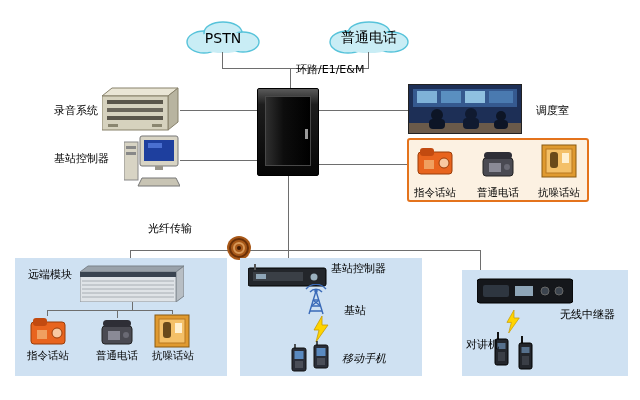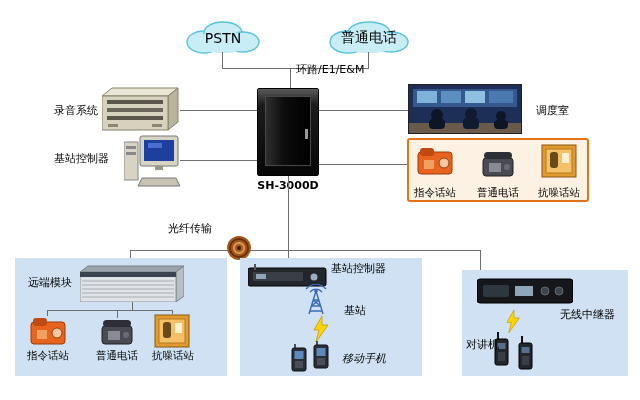--- a/index.html
+++ b/index.html
@@ -52,21 +52,20 @@
   <div class="ln" style="left:222px;top:52px;width:1px;height:16px;"></div>
   <div class="ln" style="left:368px;top:52px;width:1px;height:16px;"></div>
   <div class="ln" style="left:222px;top:68px;width:147px;height:1px;"></div>
   <div class="ln" style="left:290px;top:68px;width:1px;height:20px;"></div>
   <div class="lbl" style="left:296px;top:63px;">环路/E1/E&amp;M</div>
 
   <div class="cabinet" style="left:257px;top:88px;width:62px;height:88px;">
     <div class="door"></div>
     <div class="handle"></div>
   </div>
-  <div class="lbl bold center" style="left:247px;top:179px;width:82px;">SH-3000D</div>
 
   <div class="lbl" style="left:54px;top:104px;">录音系统</div>
   <div class="dev" style="left:102px;top:86px;">
     <svg width="78" height="46" viewBox="0 0 78 46">
       <polygon points="0,10 10,2 76,2 66,10" fill="#eae6d6" stroke="#87816b"></polygon>
       <polygon points="66,10 76,2 76,36 66,44" fill="#b8b4a0" stroke="#87816b"></polygon>
       <rect x="0" y="10" width="66" height="34" fill="#d6d2be" stroke="#87816b"></rect>
       <rect x="5" y="14" width="56" height="4" fill="#5a564a"></rect>
       <rect x="5" y="22" width="56" height="4" fill="#6a665a"></rect>
       <rect x="5" y="30" width="56" height="4" fill="#5a564a"></rect>
@@ -141,32 +140,32 @@
   <div class="lbl small center" style="left:408px;top:186px;width:54px;">指令话站</div>
   <div class="lbl small center" style="left:474px;top:186px;width:48px;">普通电话</div>
   <div class="lbl small center" style="left:532px;top:186px;width:54px;">抗噪话站</div>
 
   <div class="ln" style="left:288px;top:176px;width:1px;height:74px;"></div>
   <div class="ln" style="left:130px;top:250px;width:350px;height:1px;"></div>
   <div class="ln" style="left:130px;top:250px;width:1px;height:9px;"></div>
   <div class="ln" style="left:288px;top:250px;width:1px;height:9px;"></div>
   <div class="ln" style="left:480px;top:250px;width:1px;height:21px;"></div>
 
-  <div class="lbl" style="left:148px;top:222px;margin-left:20px;">光纤传输</div>
+  <div class="lbl" style="left:148px;top:222px;">光纤传输</div>
   <div class="dev" style="left:226px;top:235px;">
     <svg width="26" height="26" viewBox="0 0 26 26">
       <circle cx="13" cy="13" r="12" fill="#a85818"></circle>
       <circle cx="13" cy="13" r="9" fill="none" stroke="#6a3008" stroke-width="2"></circle>
       <circle cx="13" cy="13" r="5" fill="none" stroke="#d89858" stroke-width="2"></circle>
       <circle cx="13" cy="13" r="2" fill="#401a04"></circle>
     </svg>
   </div>
 
   <div class="zone" style="left:15px;top:258px;width:212px;height:118px;"></div>
-  <div class="lbl" style="left:28px;top:276px;">远端模块</div>
+  <div class="lbl" style="left:28px;top:268px;">远端模块</div>
   <div class="dev" style="left:80px;top:264px;">
     <svg width="104" height="38" viewBox="0 0 104 38">
       <polygon points="0,8 8,2 104,2 96,8" fill="#9aa2aa" stroke="#7a828a"></polygon>
       <polygon points="96,8 104,2 104,32 96,38" fill="#b8bec4" stroke="#7a828a"></polygon>
       <rect x="0" y="8" width="96" height="30" fill="#dfe3e7" stroke="#8a929a"></rect>
       <rect x="0" y="8" width="96" height="5" fill="#3a4450"></rect>
       <line x1="2" y1="17" x2="94" y2="17" stroke="#a8aeb4"></line>
       <line x1="2" y1="21" x2="94" y2="21" stroke="#a8aeb4"></line>
       <line x1="2" y1="25" x2="94" y2="25" stroke="#a8aeb4"></line>
       <line x1="2" y1="29" x2="94" y2="29" stroke="#a8aeb4"></line>

